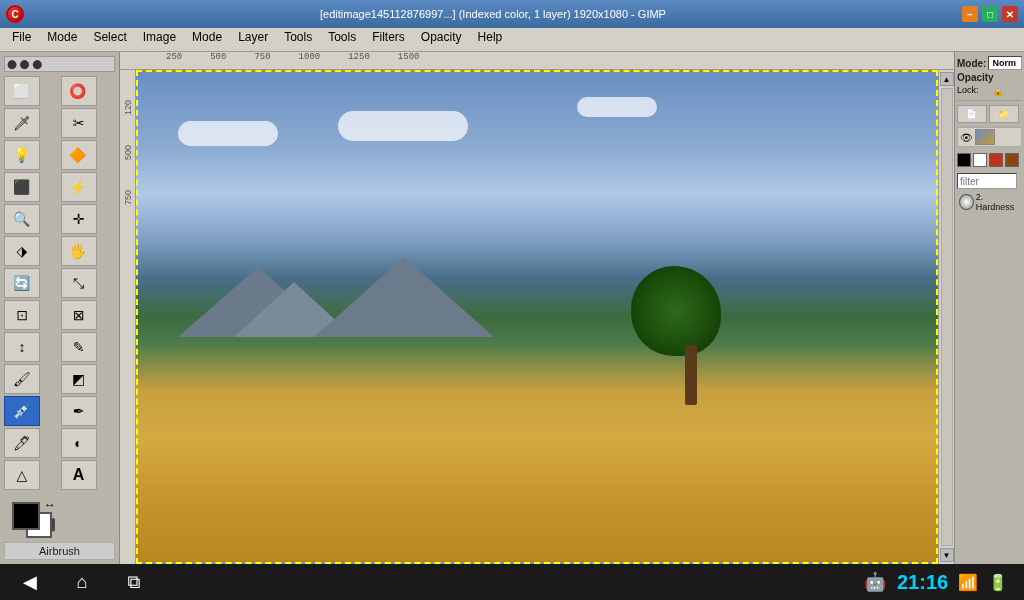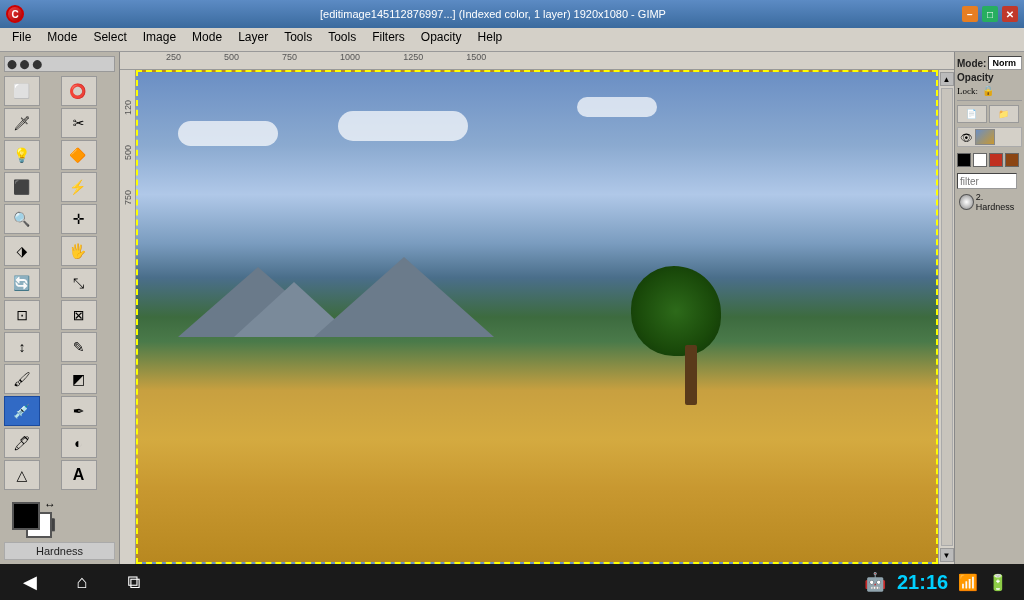--- a/index.html
+++ b/index.html
@@ -368,21 +368,21 @@
       border-bottom: 1px solid #999; padding-bottom: 4px; margin-bottom: 2px;
     }
     .mode-row { display: flex; align-items: center; gap: 2px; font-size: 9px; font-weight: bold; }
     .mode-val {
       background: #fff;
       border: 1px inset #999;
       font-size: 9px;
       padding: 1px 3px;
       width: 36px;
     }
-    .lock-row { display: flex; align-items: center; gap: 4px; font-size: 9px; font-family: Liberation Serif, serif; }
+    .lock-row { display: flex; align-items: flex-start; gap: 14px; font-size: 9px; }
     .lock-icon { font-size: 10px; }
     .brush-circle {
       width: 16px; height: 16px; border-radius: 50%;
       background: radial-gradient(circle, #fff 0%, #888 100%);
       border: 1px solid #555;
     }
   </style>
 </head>
 <body>
 
@@ -462,28 +462,28 @@
       <div class="tool-btn" style="font-weight:bold;font-size:16px;">A</div>
     </div>
 
     <div id="color-area">
       <div id="fg-color" style="position:absolute;top:8px;left:4px;width:28px;height:28px;background:#000;border:2px solid #555;z-index:2;"></div>
       <div style="position:absolute;top:18px;left:18px;width:26px;height:26px;background:#fff;border:2px solid #555;z-index:1;"></div>
       <div style="position:absolute;right:2px;top:2px;font-size:12px;cursor:pointer;">↔</div>
       <div style="position:absolute;right:2px;bottom:2px;font-size:12px;cursor:pointer;">⬛</div>
     </div>
 
-    <div id="tool-label">Hardness</div>
+    <div id="tool-label">Airbrush</div>
   </div>
 
   <div id="canvas-container">
 
     <div id="ruler-top">
       <div style="width:0;height:18px;position:relative;">
-        <div style="position:absolute;left:0;display:flex;gap:15px;">
+        <div style="position:absolute;left:0;display:flex;gap:0;font-family:Liberation Mono, monospace;">
           <span class="ruler-mark">250</span>
           <span class="ruler-mark">500</span>
           <span class="ruler-mark">750</span>
           <span class="ruler-mark">1000</span>
           <span class="ruler-mark">1250</span>
           <span class="ruler-mark">1500</span>
         </div>
       </div>
     </div>
 

